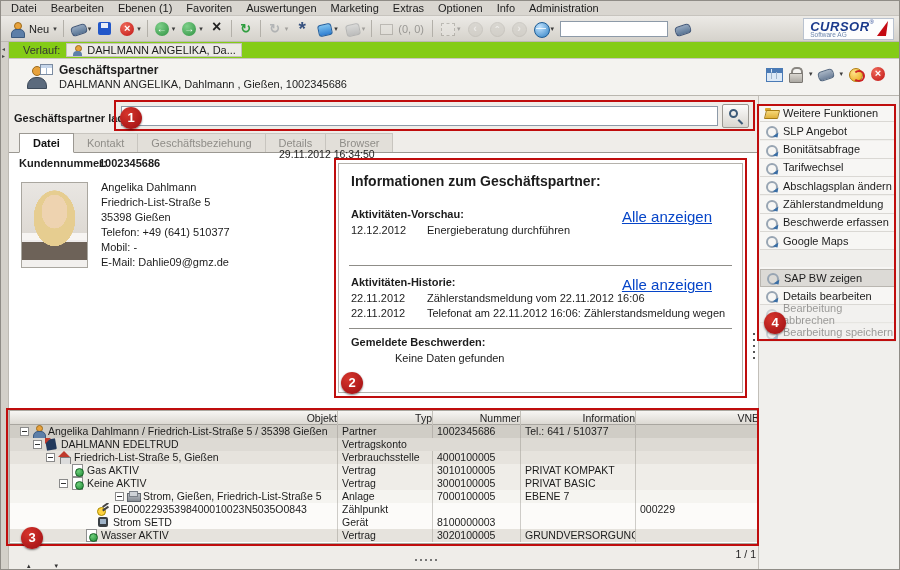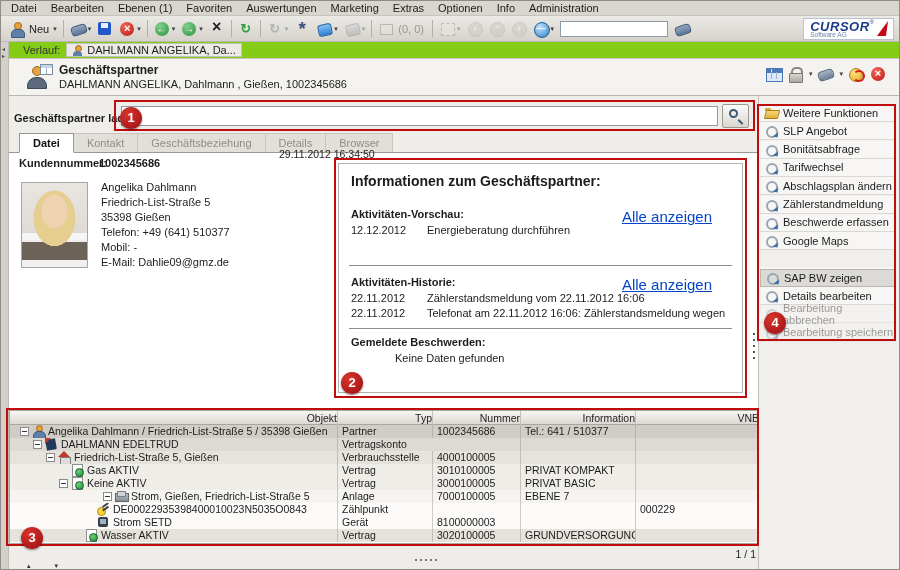--- a/index.html
+++ b/index.html
@@ -426,21 +426,21 @@
             <span class="exp" data-name="expander-icon"></span>
             <span class="ticon" data-name="contract-icon"></span>
             <span data-name="objekt-label">Keine AKTIV</span>
           </span>
           <span class="tcell" data-name="cell-typ" style="left: 327px; width: 95px;">Vertrag</span>
           <span class="tcell" data-name="cell-nummer" style="left: 422px; width: 88px;">3000100005</span>
           <span class="tcell" data-name="cell-information" style="left: 510px; width: 115px;">PRIVAT BASIC</span>
           <span class="tcell" data-name="cell-vnb" style="left: 625px; width: 124px;"></span>
         </div>
         <div class="trow lv4" data-name="table-row">
-          <span class="tcell c0" data-name="cell-objekt" style="left: 0px; width: 327px; padding-left: 31px;">
+          <span class="tcell c0" data-name="cell-objekt" style="left: 12px; width: 327px; padding-left: 31px;">
             <span style="display: inline-block; flex: 0 0 auto; width: 62px;"></span>
             <span class="exp" data-name="expander-icon"></span>
             <span class="ticon" data-name="installation-icon"></span>
             <span data-name="objekt-label">Strom, Gießen, Friedrich-List-Straße 5</span>
           </span>
           <span class="tcell" data-name="cell-typ" style="left: 327px; width: 95px;">Anlage</span>
           <span class="tcell" data-name="cell-nummer" style="left: 422px; width: 88px;">7000100005</span>
           <span class="tcell" data-name="cell-information" style="left: 510px; width: 115px;">EBENE 7</span>
           <span class="tcell" data-name="cell-vnb" style="left: 625px; width: 124px;"></span>
         </div>

